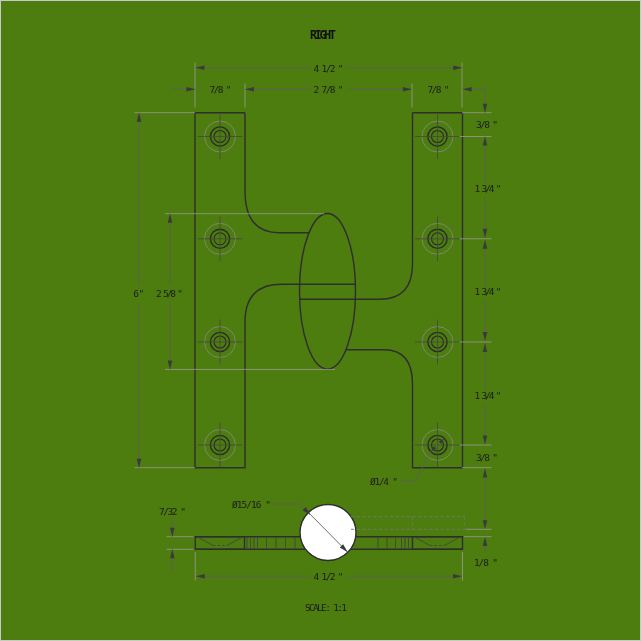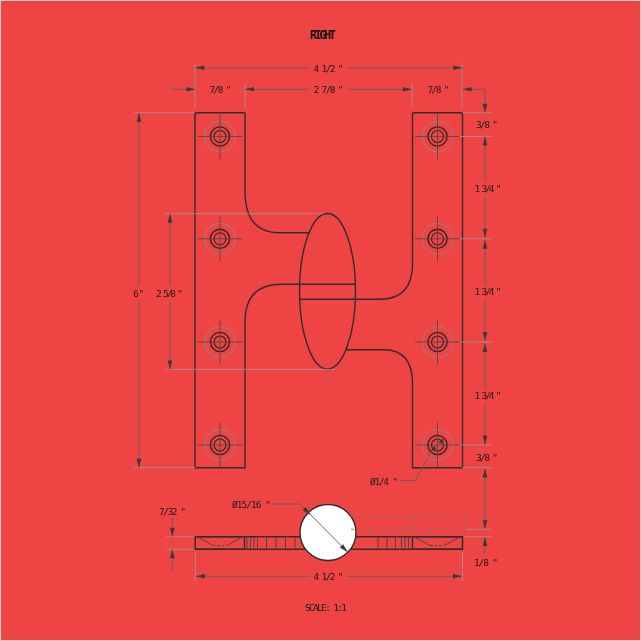--- a/index.html
+++ b/index.html
@@ -1,18 +1,18 @@
 <!DOCTYPE html>
 <html><head>
 <meta charset="utf-8">
 <style>
   html,body{margin:0;padding:0;background:#fff;}
   .sheet{
     width:641px;height:641px;box-sizing:border-box;
-    border:1px solid #c9c9c9;background:#ef4444;position:relative;
+    border:1px solid #c9c9c9;background:#4d7c0f;position:relative;
     font-family:"DejaVu Sans Mono","Liberation Mono",monospace;
   }
   svg{display:block;}
   .outline{stroke:#2e2e2e;stroke-width:1.4;fill:none;stroke-linecap:butt;}
   .thin{stroke:#444444;stroke-width:0.9;fill:none;}
   .dim{stroke:#5f5f5f;stroke-width:0.9;fill:none;}
   .ext{stroke:#9b9b9b;stroke-width:0.8;fill:none;}
   .hidden-line{stroke:#777777;stroke-width:0.9;fill:none;stroke-dasharray:3 2.6;}
   .arrow{fill:#3a3a3a;stroke:none;}
   .dimtext{

